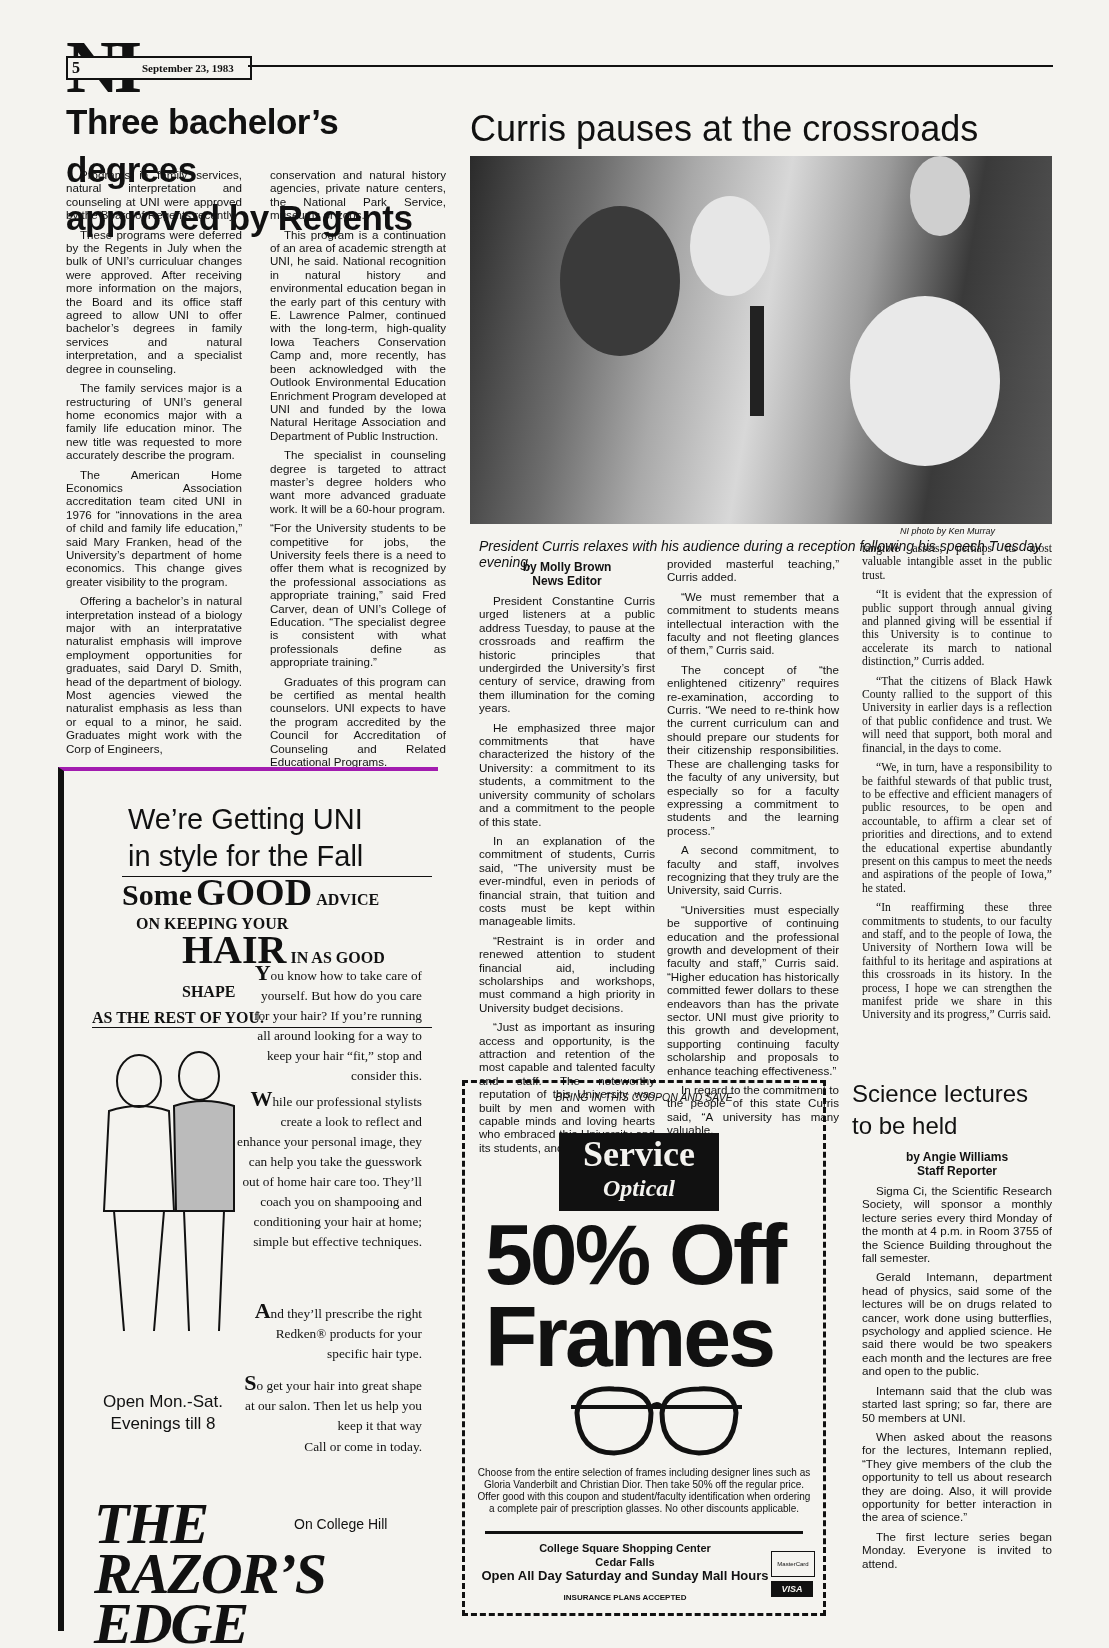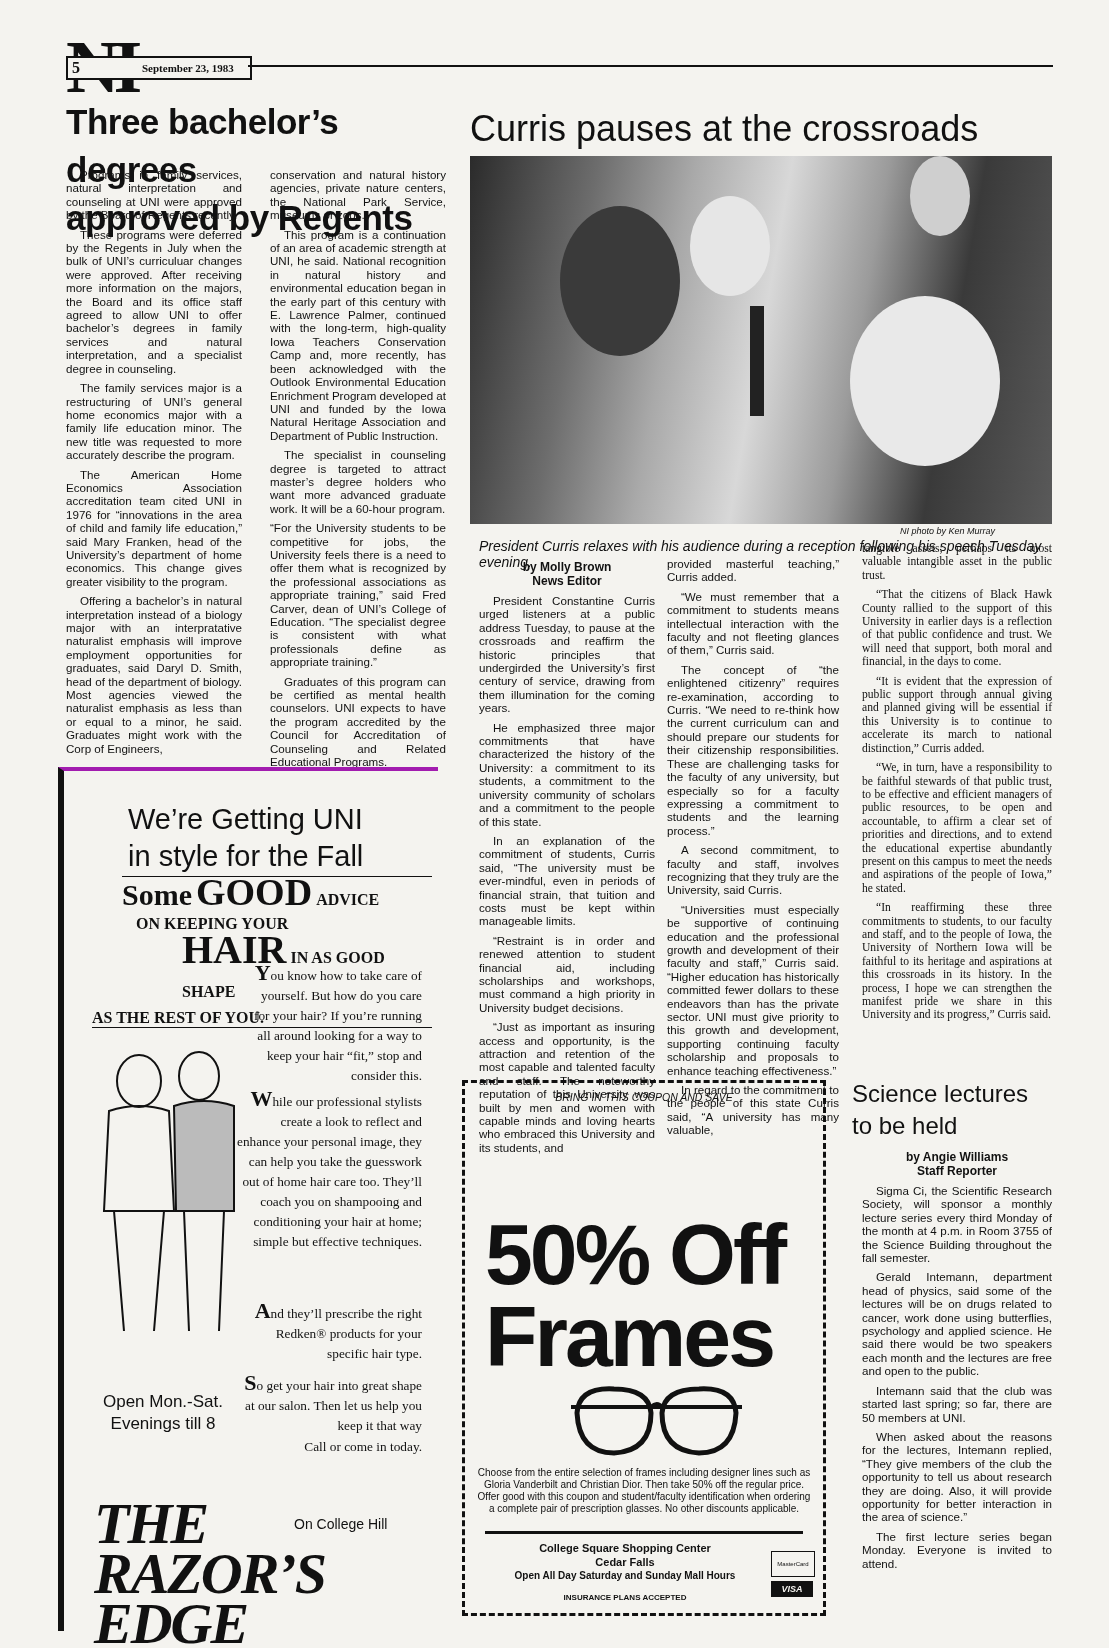--- a/index.html
+++ b/index.html
@@ -89,22 +89,22 @@
 <div class="col" style="left:667px; top:557px; width:172px;">
   <p class="noindent">provided masterful teaching,” Curris added.</p>
   <p>“We must remember that a commitment to students means intellectual interaction with the faculty and not fleeting glances of them,” Curris said.</p>
   <p>The concept of “the enlightened citizenry” requires re-examination, according to Curris. “We need to re-think how the current curriculum can and should prepare our students for their citizenship responsibilities. These are challenging tasks for the faculty of any university, but especially so for a faculty expressing a commitment to students and the learning process.”</p>
   <p>A second commitment, to faculty and staff, involves recognizing that they truly are the University, said Curris.</p>
   <p>“Universities must especially be supportive of continuing education and the professional growth and development of their faculty and staff,” Curris said. “Higher education has historically committed fewer dollars to these endeavors than has the private sector. UNI must give priority to this growth and development, supporting continuing faculty scholarship and proposals to enhance teaching effectiveness.”</p>
   <p>In regard to the commitment to the people of this state Curris said, “A university has many valuable,</p>
 </div>
 <div class="col" style="left:862px; top:542px; width:190px;font-family:Liberation Serif, serif;">
   <p class="noindent">tangible assets; perhaps its most valuable intangible asset in the public trust.</p>
+  <p>“It is evident that the expression of public support through annual giving and planned giving will be essential if this University is to continue to accelerate its march to national distinction,” Curris added.</p>
   <p>“That the citizens of Black Hawk County rallied to the support of this University in earlier days is a reflection of that public confidence and trust. We will need that support, both moral and financial, in the days to come.</p>
-  <p>“It is evident that the expression of public support through annual giving and planned giving will be essential if this University is to continue to accelerate its march to national distinction,” Curris added.</p>
   <p>“We, in turn, have a responsibility to be faithful stewards of that public trust, to be effective and efficient managers of public resources, to be open and accountable, to affirm a clear set of priorities and directions, and to extend the educational expertise abundantly present on this campus to meet the needs and aspirations of the people of Iowa,” he stated.</p>
   <p>“In reaffirming these three commitments to students, to our faculty and staff, and to the people of Iowa, the University of Northern Iowa will be faithful to its heritage and aspirations at this crossroads in its history. In the process, I hope we can strengthen the manifest pride we share in this University and its progress,” Curris said.</p>
 </div>
 
 <div class="science-h">
   <div>Science lectures</div>
   <div>to be held</div>
 </div>
 <div class="col" style="left:862px; top:1150px; width:190px;">
   <div class="byline">
@@ -157,33 +157,37 @@
   <div class="razor">
     <div>THE</div>
     <div>RAZOR’S</div>
     <div>EDGE</div>
   </div>
 
 </div>
 
 <div class="coupon">
   <div class="abs" style="left:0;top:8px;width:358px;text-align:center;font-size:10.5px;font-style:italic;">BRING IN THIS COUPON AND SAVE</div>
+  <div class="service-box">
+    <div class="serif-bold" style="font-size:36px;line-height:42px;">Service</div>
+    <div class="serif-bold" style="font-size:24px;line-height:26px;font-style:italic;">Optical</div>
+  </div>
   <div class="big50">
     <div>50% Off</div>
     <div>Frames</div>
   </div>
   <svg class="abs" style="left:104px;top:300px;" width="175" height="75">
     <path d="M8 30 Q10 4 45 6 Q80 6 82 30 Q82 68 45 70 Q10 70 8 30 Z" fill="none" stroke="#111" stroke-width="5"></path>
     <path d="M93 30 Q95 6 130 6 Q165 4 167 30 Q165 70 130 70 Q93 68 93 30 Z" fill="none" stroke="#111" stroke-width="5"></path>
     <path d="M82 24 Q88 18 93 24" fill="none" stroke="#111" stroke-width="4"></path>
     <line x1="2" y1="24" x2="173" y2="24" stroke="#111" stroke-width="4"></line>
   </svg>
   <div class="abs" style="left:10px;top:384px;width:338px;text-align:center;font-size:10px;line-height:12px;">Choose from the entire selection of frames including designer lines such as Gloria Vanderbilt and Christian Dior. Then take 50% off the regular price. Offer good with this coupon and student/faculty identification when ordering a complete pair of prescription glasses. No other discounts applicable.</div>
   <div class="abs" style="left:20px;top:448px;width:318px;height:3px;background:#111;"></div>
   <div class="abs" style="left:10px;top:458px;width:300px;text-align:center;font-size:11px;font-weight:bold;line-height:14px;">
     <div>College Square Shopping Center</div>
     <div>Cedar Falls</div>
-    <div style="font-size:10px;">Open All Day Saturday and Sunday Mall Hours</div>
+    <div style="font-size:13px;">Open All Day Saturday and Sunday Mall Hours</div>
     <div style="font-size:8px;margin-top:8px;">INSURANCE PLANS ACCEPTED</div>
   </div>
   <div class="abs" style="left:306px;top:468px;width:42px;height:24px;border:1px solid #111;font-size:6px;text-align:center;line-height:24px;">MasterCard</div>
   <div class="abs" style="left:306px;top:498px;width:42px;height:16px;background:#111;color:#f4f3ef;font-size:9px;font-weight:bold;font-style:italic;text-align:center;line-height:16px;">VISA</div>
 </div>
 
 </body></html>

